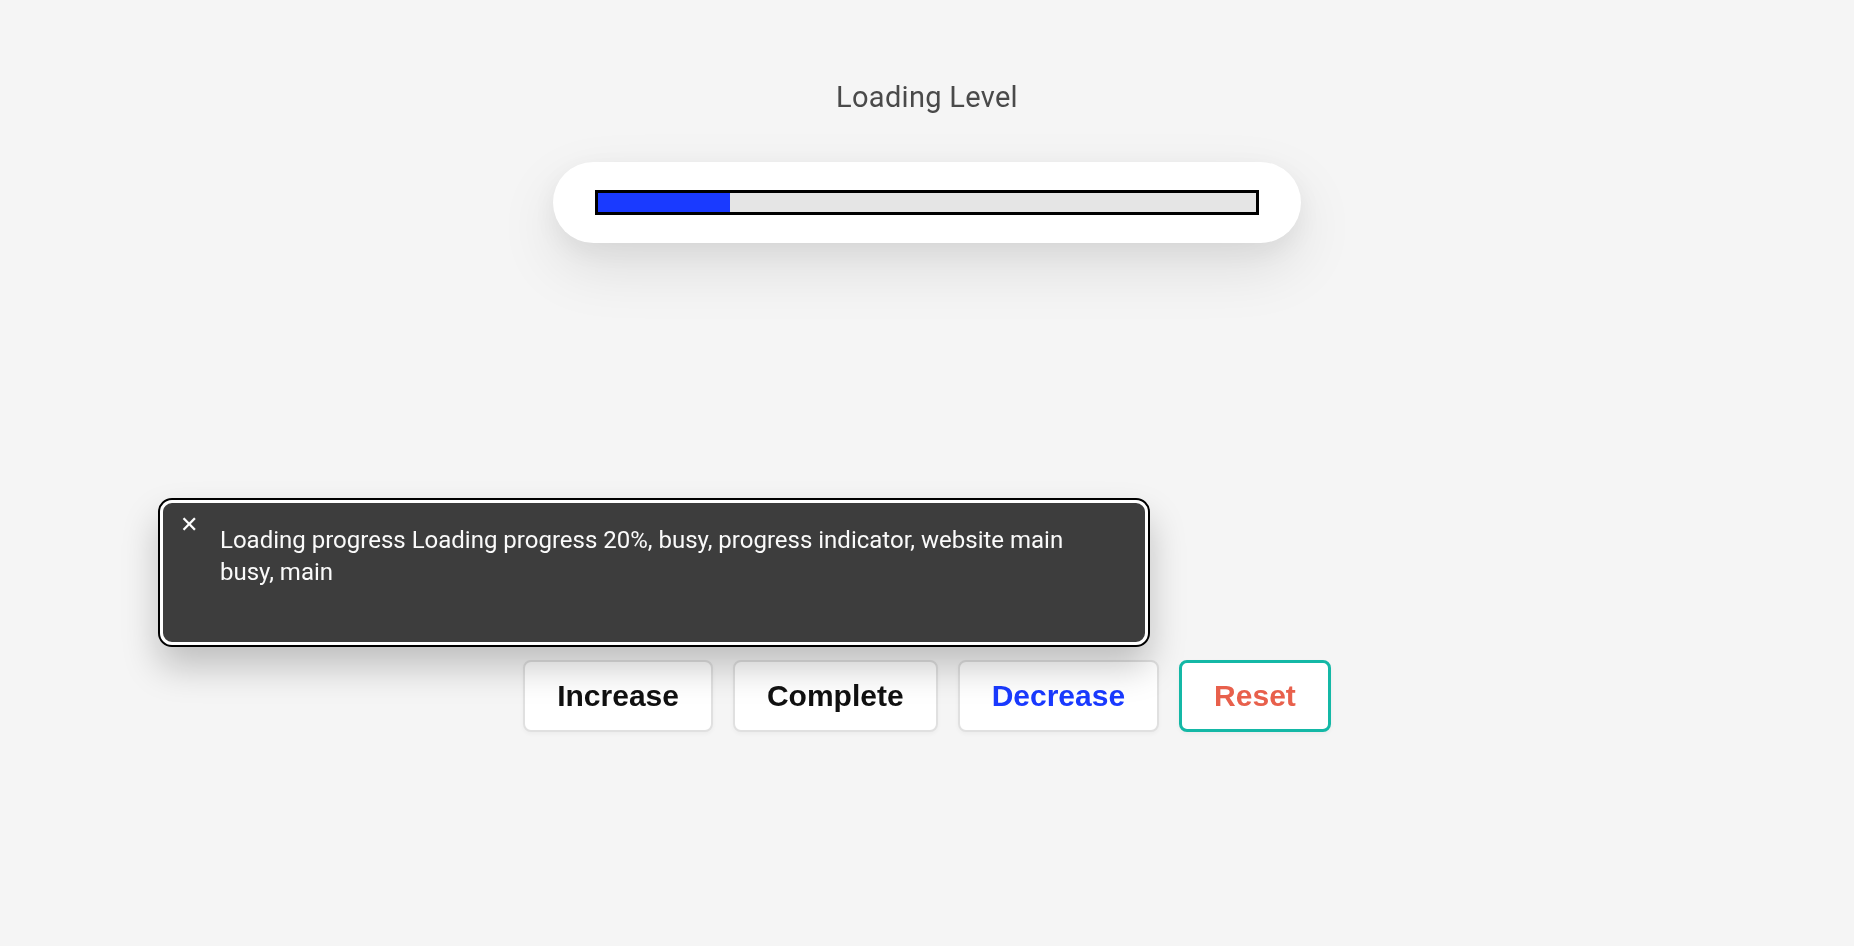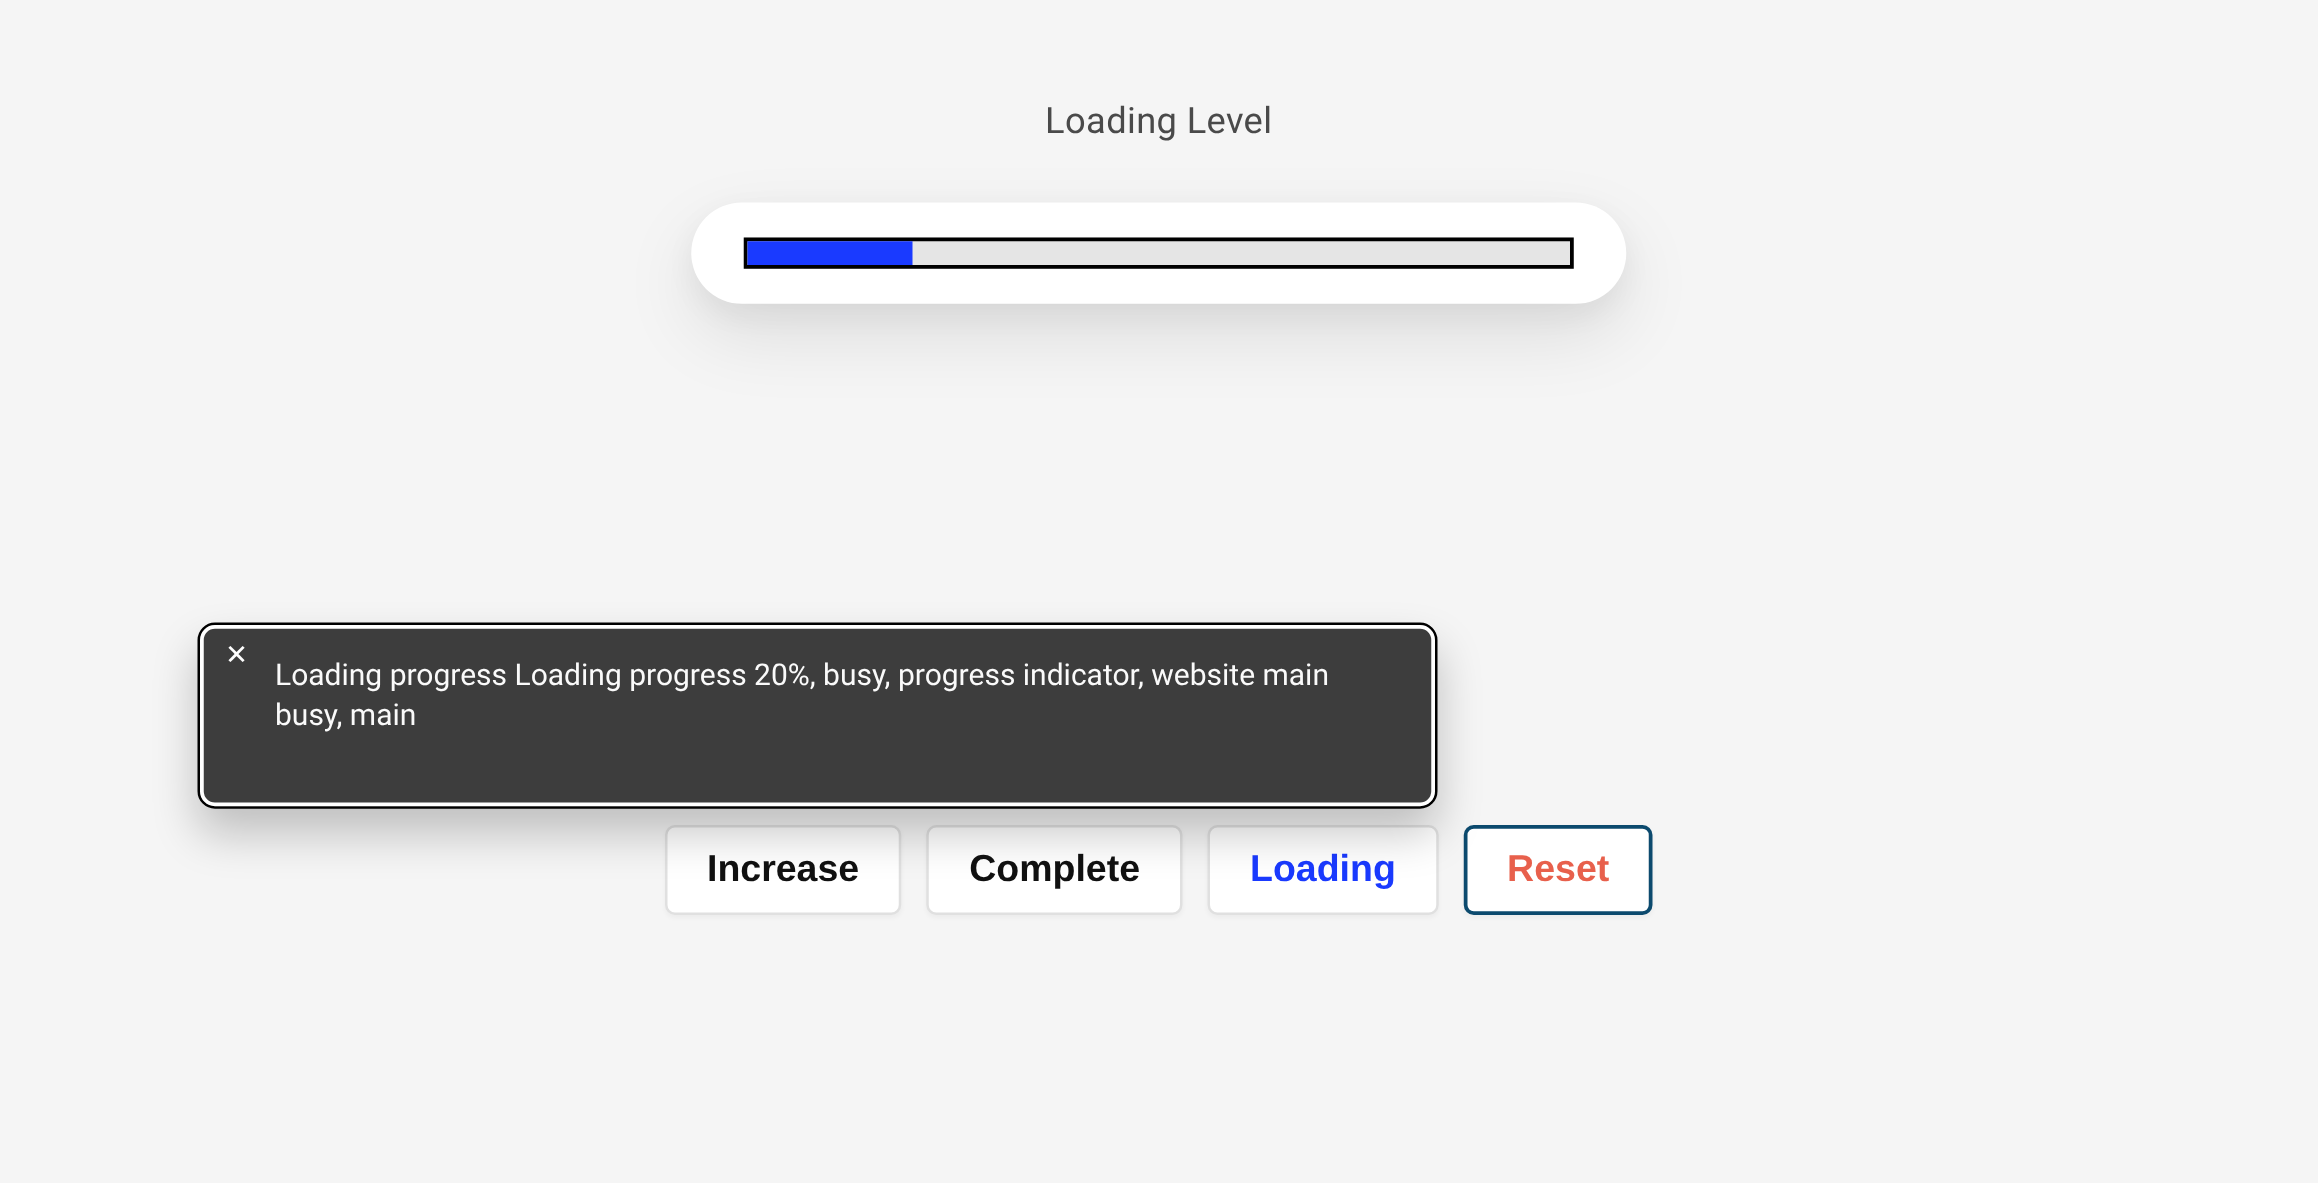--- a/index.html
+++ b/index.html
@@ -66,21 +66,21 @@
       border: 2px solid #e0e0e0;
       background: #fff;
       cursor: pointer;
       min-width: 180px;
       box-shadow: 0 2px 4px rgba(0,0,0,0.04);
     }
     .btn.black { color: #111; }
     .btn.blue  { color: #1a3aff; }
     .btn.reset {
       color: #e8604c;
-      border: 3px solid #0c4a6e;
+      border: 3px solid #14b8a6;
       background: #fff;
       min-width: 150px;
     }
 
     .tooltip-overlay {
       position: absolute;
       top: 498px;
       left: 158px;
       width: 992px;
       background: #3d3d3d;
@@ -121,20 +121,20 @@
   <div class="progress-card">
     <div class="progress-outer">
       <div class="progress-inner" style="width:20%"></div>
     </div>
   </div>
 </div>
 
 <div class="buttons-row">
   <button class="btn black">Increase</button>
   <button class="btn black">Complete</button>
-  <button class="btn blue">Loading</button>
+  <button class="btn blue">Decrease</button>
   <button class="btn reset">Reset</button>
 </div>
 
 <div class="tooltip-overlay">
   <span class="close">✕</span>
   <div class="tooltip-text">Loading progress Loading progress 20%, busy, progress indicator, website main busy, main</div>
 </div>
 
 </body></html>

